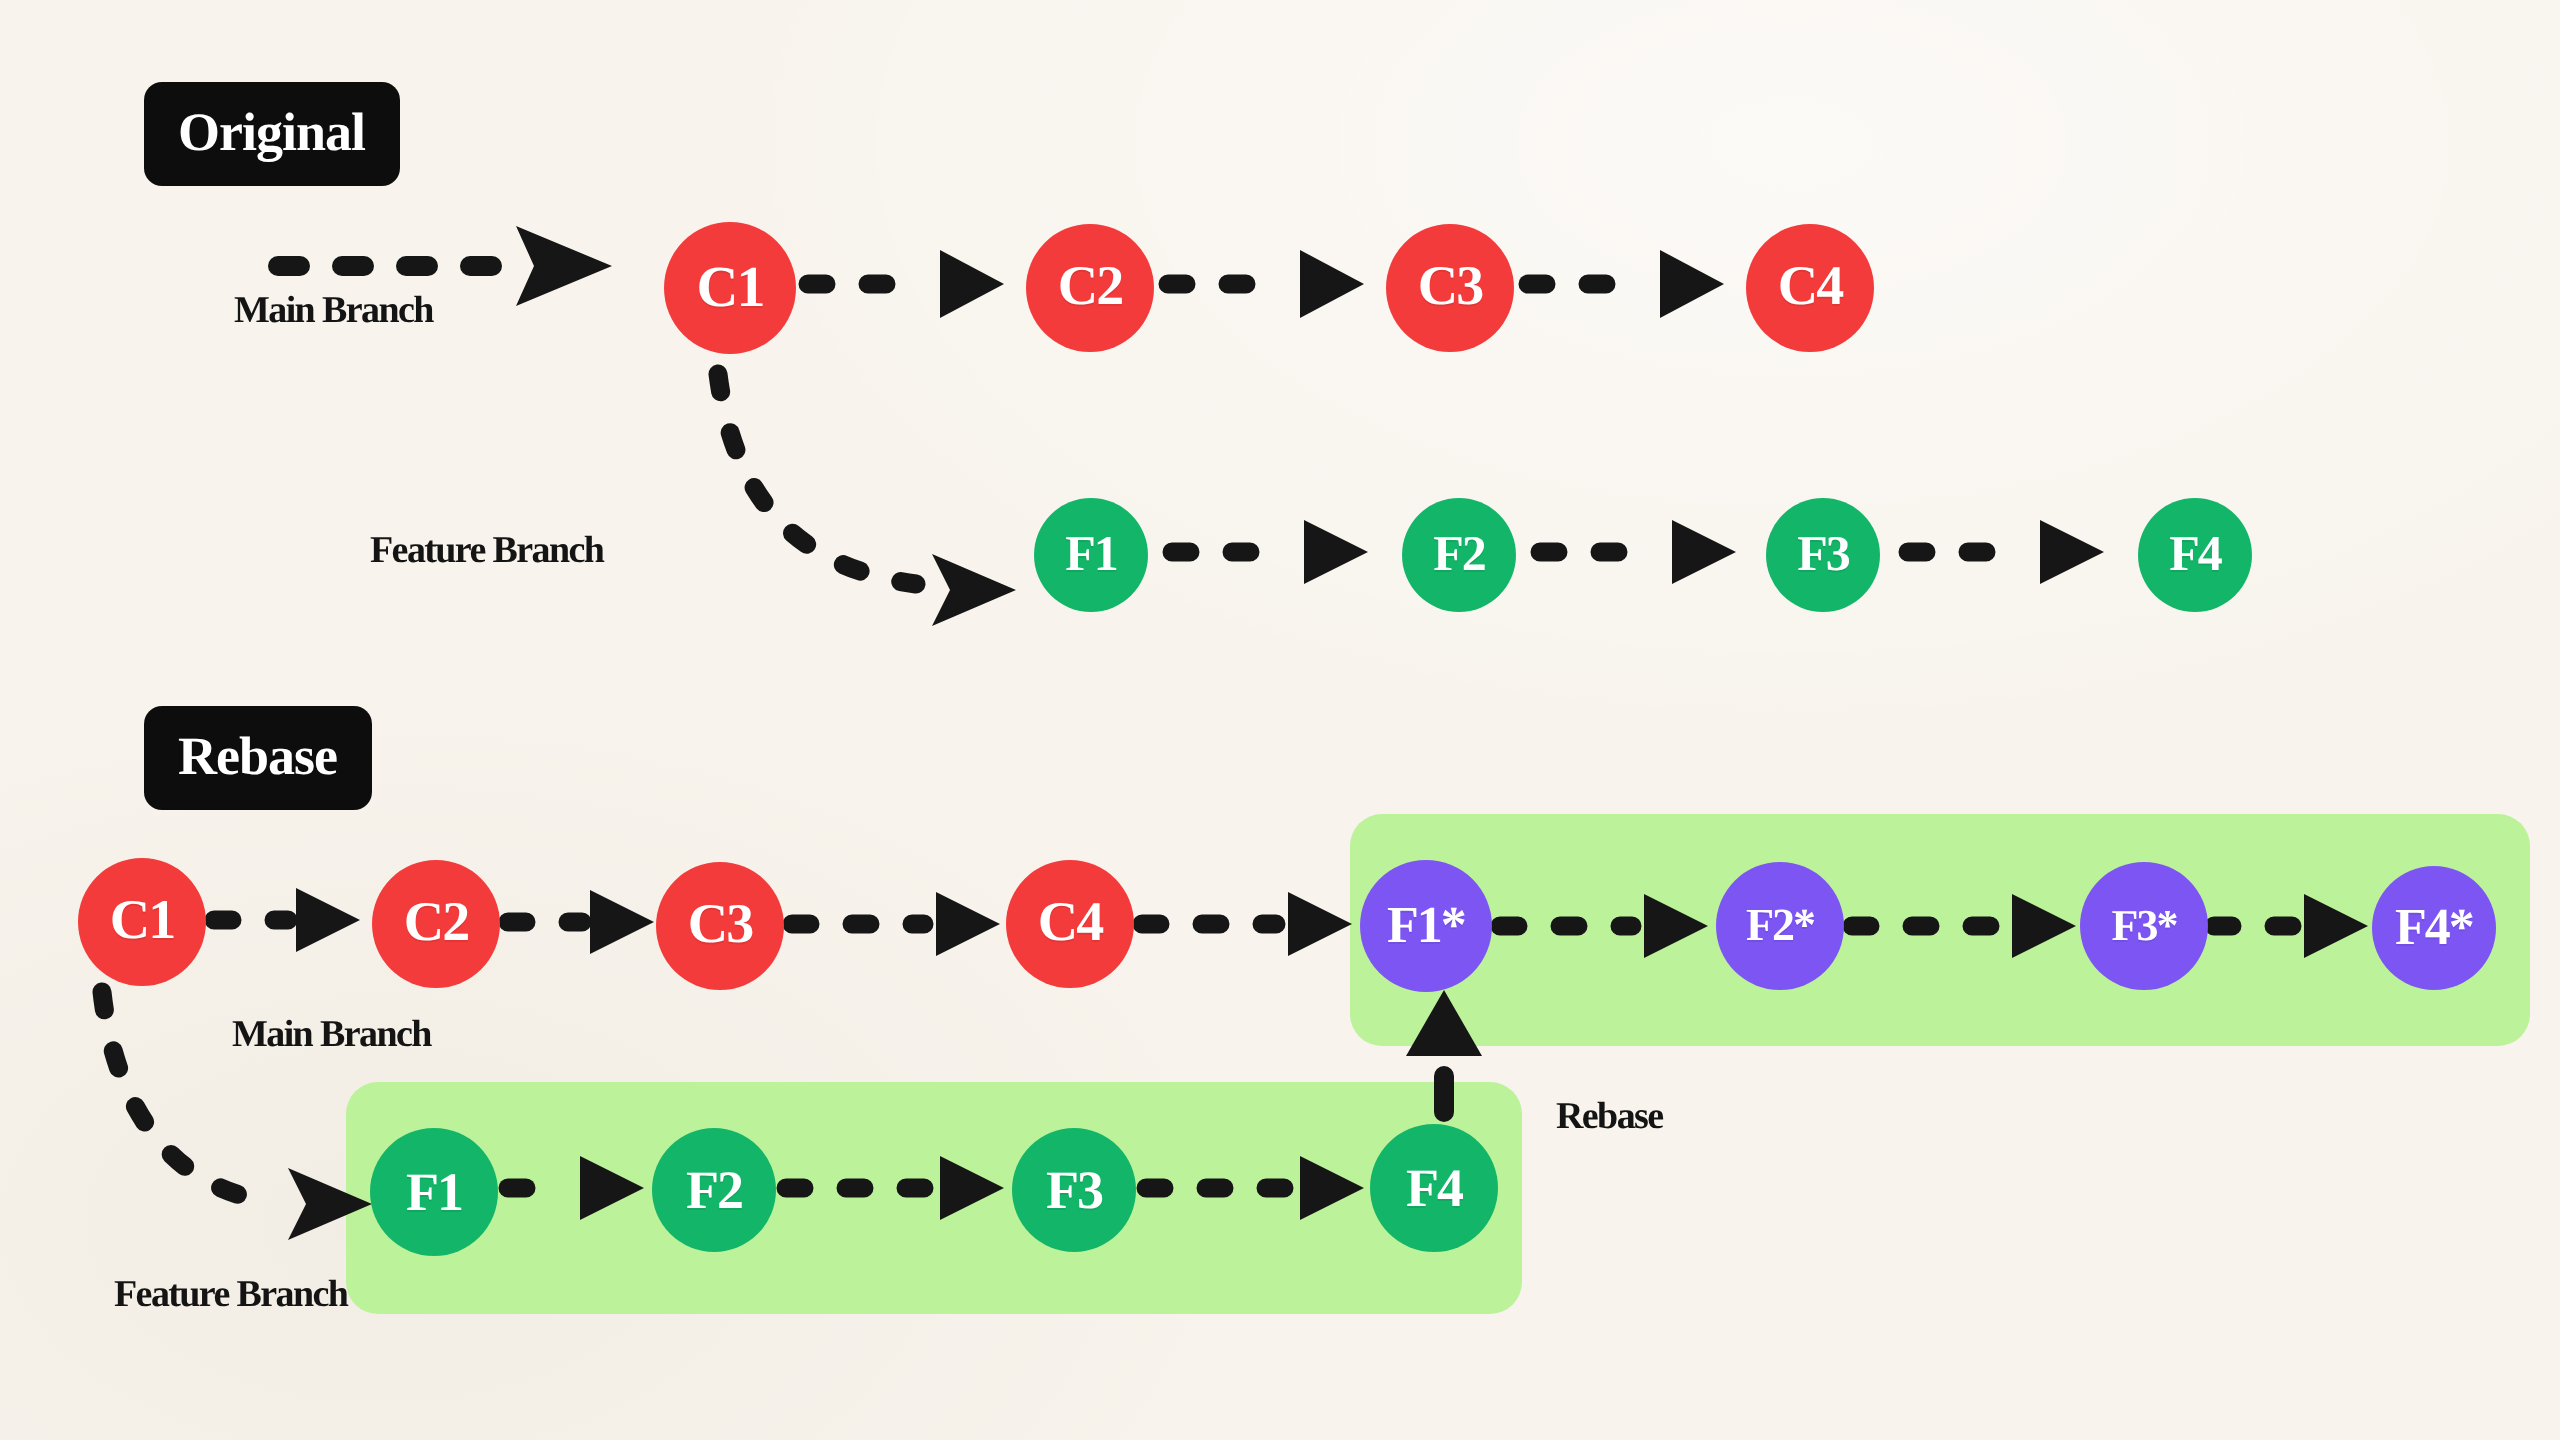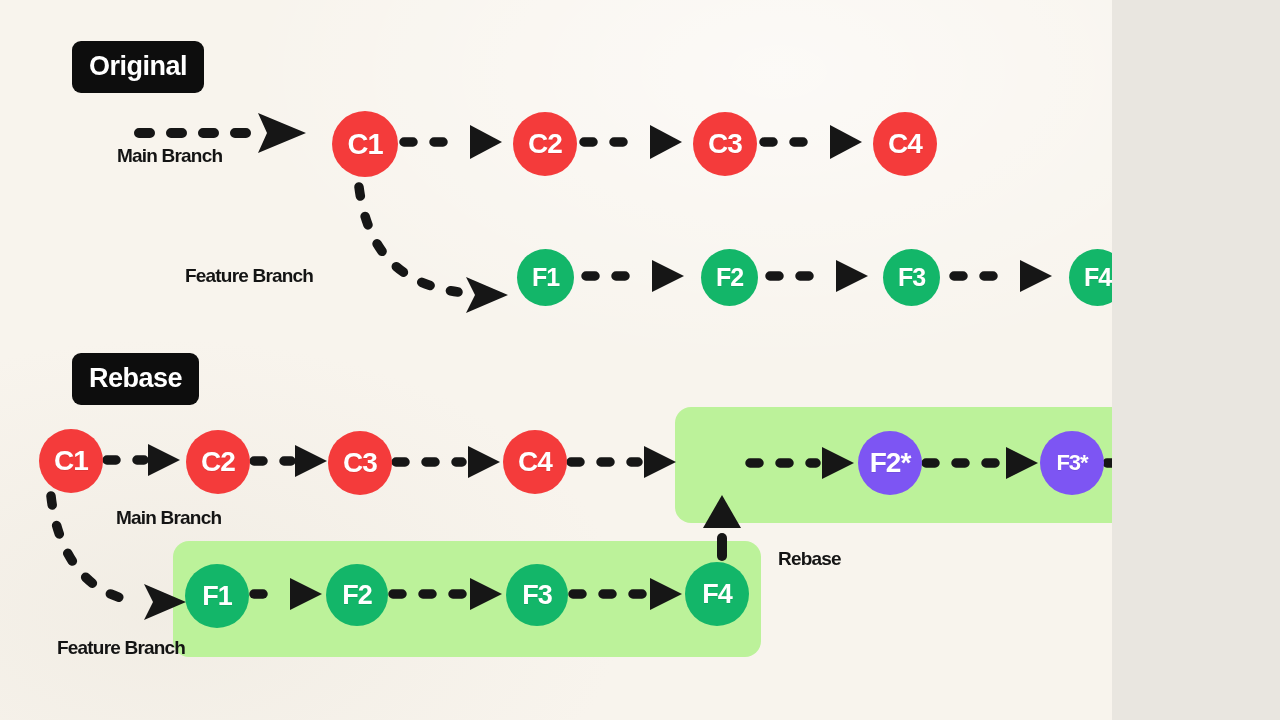--- a/index.html
+++ b/index.html
@@ -1,22 +1,22 @@
 <!DOCTYPE html>
 <html><head>
 <meta charset="utf-8">
 <style>
   html,body{margin:0;padding:0;background:#e9e6e0;}
   .canvas{
-    position:relative;width:1112px;height:720px;overflow:hidden;
+    position:relative;width:1280px;height:720px;overflow:hidden;
     background:
       radial-gradient(ellipse 900px 500px at 70% 10%, rgba(255,255,255,.55), rgba(255,255,255,0) 60%),
       radial-gradient(ellipse 700px 420px at 15% 85%, rgba(236,231,221,.55), rgba(255,255,255,0) 65%),
       #f8f4ed;
-    font-family:Liberation Sans, sans-serif;
+    font-family:Liberation Serif, serif;
   }
   .hl-box{
     position:absolute;background:#bcf29a;border-radius:16px;z-index:1;
   }
   .arrows{position:absolute;inset:0;z-index:2;}
   .dash{fill:none;stroke:#161616;stroke-width:9.5;stroke-linecap:round;stroke-dasharray:9 21;}
   .dash-entry{fill:none;stroke:#161616;stroke-width:10;stroke-linecap:round;stroke-dasharray:11 21;}
   .solid{fill:none;stroke:#161616;stroke-width:10;stroke-linecap:round;}
   .head{fill:#161616;stroke:none;}
   .node{
@@ -150,21 +150,23 @@
   <div class="title-box" style="left:72px;top:353px;">Rebase</div>
   <div class="branch-label" style="left:116px;top:507px;">Main Branch</div>
   <div class="branch-label" style="left:57px;top:637px;">Feature Branch</div>
   <div class="branch-label" style="left:778px;top:548px;">Rebase</div>
 
   <div class="node n-red" style="left:39px;top:429px;width:64px;height:64px;font-size:28px;">C1</div>
   <div class="node n-red" style="left:186px;top:430px;width:64px;height:64px;font-size:28px;">C2</div>
   <div class="node n-red" style="left:328px;top:431px;width:64px;height:64px;font-size:28px;">C3</div>
   <div class="node n-red" style="left:503px;top:430px;width:64px;height:64px;font-size:28px;">C4</div>
 
-  <div class="node n-purple" style="left:858px;top:431px;width:64px;height:64px;font-size:28px;">F2*</div>
+  <div class="node n-purple" style="left:680px;top:430px;width:66px;height:66px;font-size:26px;">F1*</div>
+  <div class="node n-purple" style="left:858px;top:431px;width:64px;height:64px;font-size:23px;">F2*</div>
   <div class="node n-purple" style="left:1040px;top:431px;width:64px;height:64px;font-size:22px;">F3*</div>
+  <div class="node n-purple" style="left:1186px;top:433px;width:62px;height:62px;font-size:26px;">F4*</div>
 
   <div class="node n-green" style="left:185px;top:564px;width:64px;height:64px;font-size:27px;">F1</div>
   <div class="node n-green" style="left:326px;top:564px;width:62px;height:62px;font-size:27px;">F2</div>
   <div class="node n-green" style="left:506px;top:564px;width:62px;height:62px;font-size:27px;">F3</div>
   <div class="node n-green" style="left:685px;top:562px;width:64px;height:64px;font-size:27px;">F4</div>
 
 </div>
 
 </body></html>

